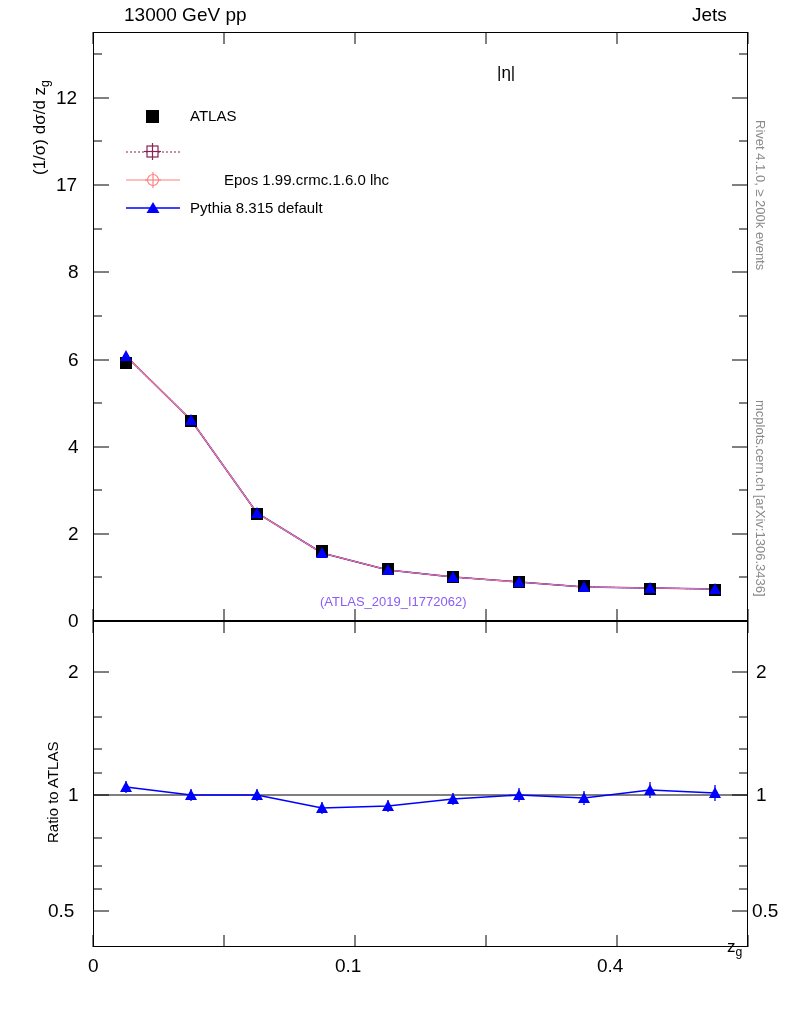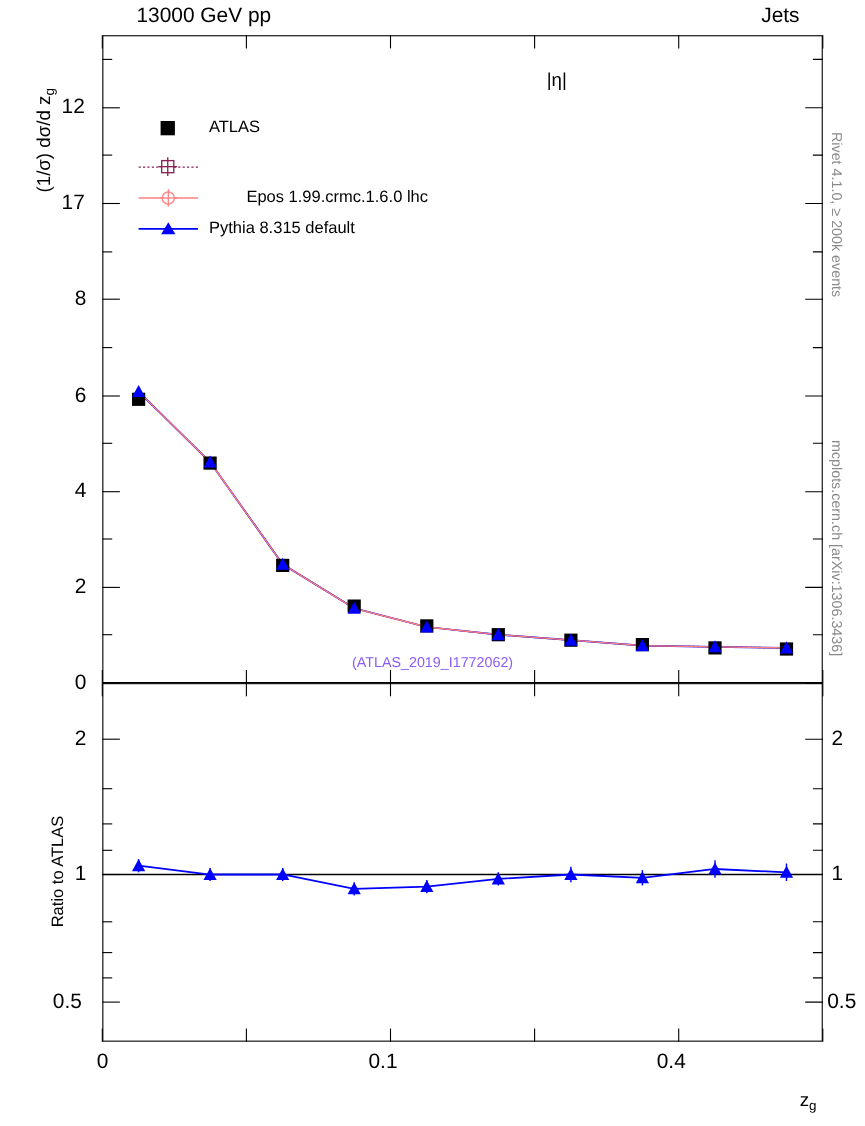--- a/index.html
+++ b/index.html
@@ -36,21 +36,21 @@
   <div class="txt rightlab vert" style="left:768px; top:120px; transform:rotate(90deg);">Rivet 4.1.0, ≥ 200k events</div>
   <div class="txt rightlab vert" style="left:768px; top:400px; transform:rotate(90deg);">mcplots.cern.ch [arXiv:1306.3436]</div>
 
   <div class="txt axlabel vert" style="left:30px; top:175px; transform:rotate(-90deg);">
     (1/σ) dσ/d z<span class="sub">g</span>
   </div>
   <div class="txt axlabel vert" style="left:44px; top:843px; transform:rotate(-90deg); font-size:15px;">
     Ratio to ATLAS
   </div>
 
-  <div class="txt axlabel" style="left:727px; top:990px;">
+  <div class="txt axlabel" style="left:727px; top:937px;">
     z<span class="sub">g</span>
   </div>
 
   <div class="txt watermark" style="left:320px; top:594px;">(ATLAS_2019_I1772062)</div>
 
   <div class="frame" style="left:93px; top:32px; width:655px; height:589px;"></div>
 
   <div class="frame" style="left:93px; top:621px; width:655px; height:326px;"></div>
 
   <svg width="786" height="1024">

